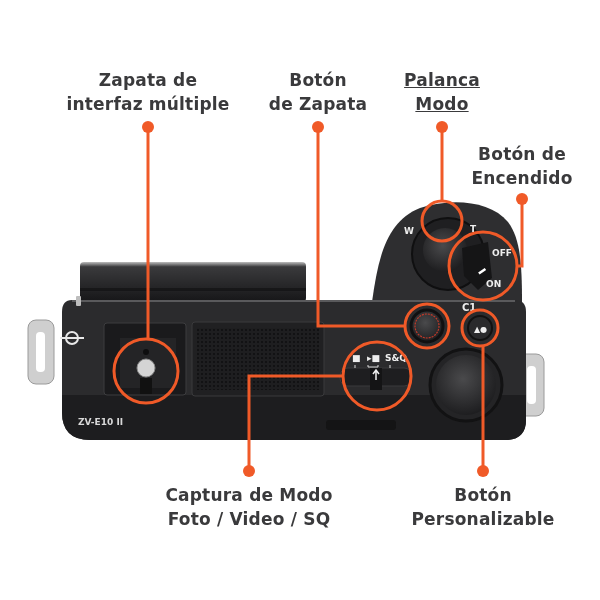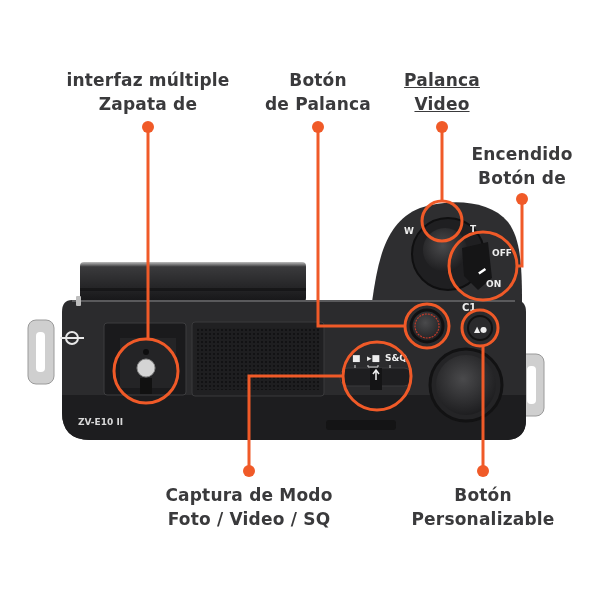--- a/index.html
+++ b/index.html
@@ -140,34 +140,34 @@
     <circle cx="148" cy="127" r="6"></circle>
     <circle cx="318" cy="127" r="6"></circle>
     <circle cx="442" cy="127" r="6"></circle>
     <circle cx="522" cy="199" r="6"></circle>
     <circle cx="249" cy="471" r="6"></circle>
     <circle cx="483" cy="471" r="6"></circle>
   </g>
 </svg>
 
 <div class="label" style="left:148px; top:68px;">
+  <span>Zapata de</span>
   <span>interfaz múltiple</span>
-  <span>Zapata de</span>
 </div>
 <div class="label" style="left:318px; top:68px;">
   <span>Botón</span>
-  <span>de Palanca</span>
+  <span>de Zapata</span>
 </div>
 <div class="label" style="left:442px; top:68px;text-decoration:underline;">
   <span>Palanca</span>
-  <span>Video</span>
+  <span>Modo</span>
 </div>
 <div class="label" style="left:522px; top:142px;">
+  <span>Botón de</span>
   <span>Encendido</span>
-  <span>Botón de</span>
 </div>
 <div class="label" style="left:249px; top:483px;">
   <span>Captura de Modo</span>
   <span>Foto / Video / SQ</span>
 </div>
 <div class="label" style="left:483px; top:483px;">
   <span>Botón</span>
   <span>Personalizable</span>
 </div>
 

